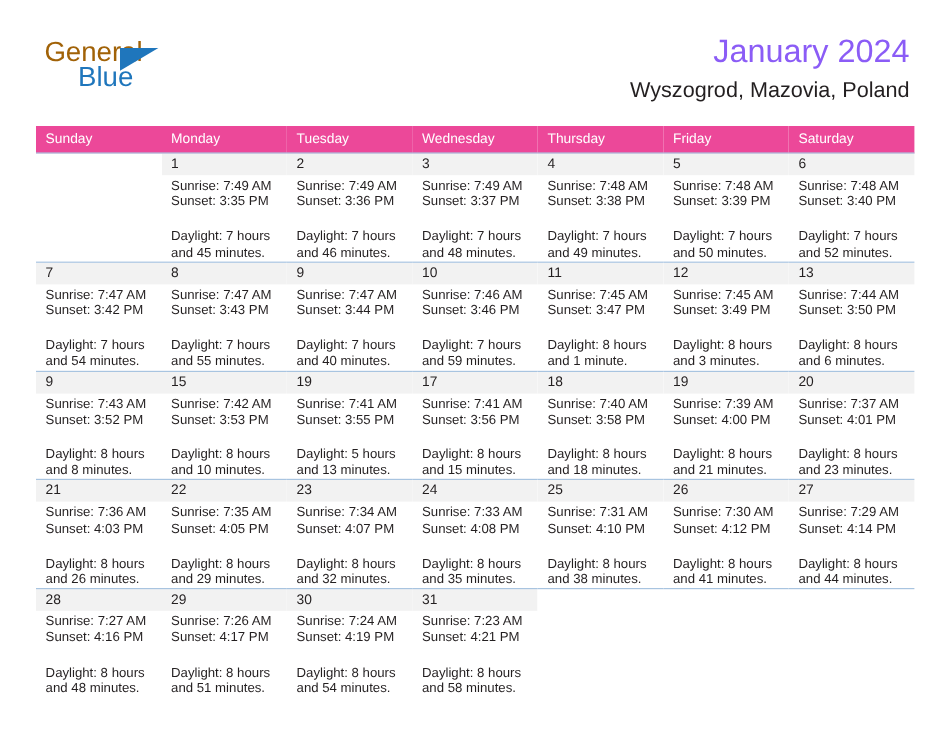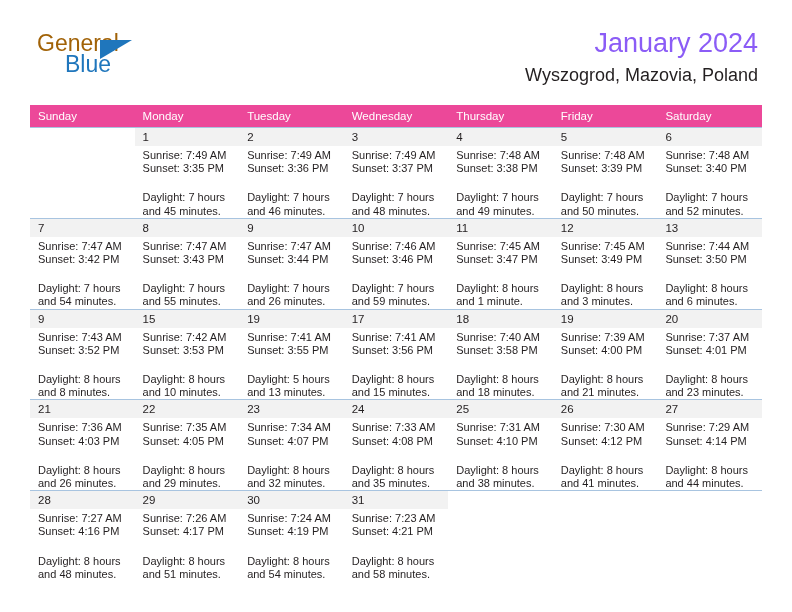--- a/index.html
+++ b/index.html
@@ -240,21 +240,21 @@
               <div>Sunrise: 7:47 AM</div>
               <div>Sunset: 3:43 PM</div>
               <div class="daylight">Daylight: 7 hours and 55 minutes.</div>
             </span>
           </td>
           <td class="">
             <span class="daynum">9</span>
             <span class="details">
               <div>Sunrise: 7:47 AM</div>
               <div>Sunset: 3:44 PM</div>
-              <div class="daylight">Daylight: 7 hours and 26 minutes.</div>
+              <div class="daylight">Daylight: 7 hours and 40 minutes.</div>
             </span>
           </td>
           <td class="">
             <span class="daynum">10</span>
             <span class="details">
               <div>Sunrise: 7:46 AM</div>
               <div>Sunset: 3:46 PM</div>
               <div class="daylight">Daylight: 7 hours and 59 minutes.</div>
             </span>
           </td>

